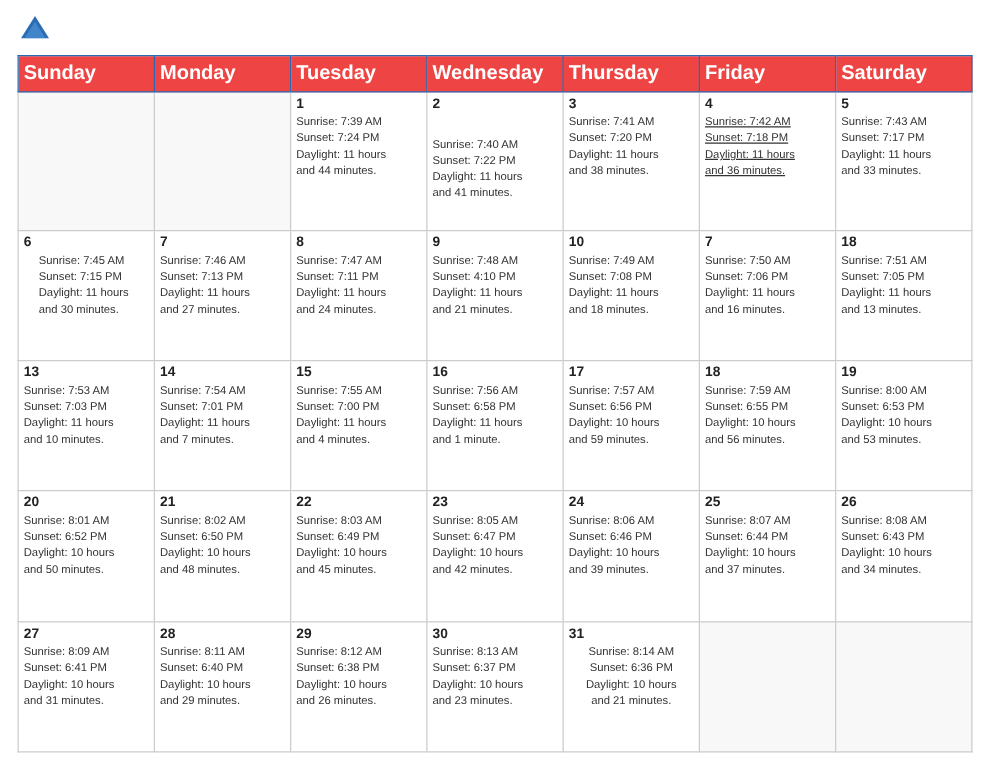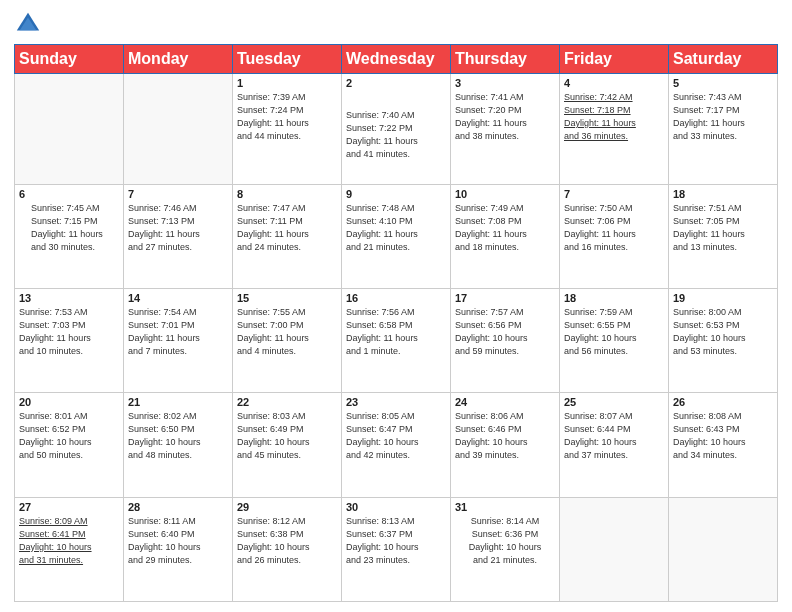--- a/index.html
+++ b/index.html
@@ -325,21 +325,21 @@
             <div class="day-number">26</div>
             <div class="day-detail" style="white-space: pre-line;">Sunrise: 8:08 AM
 Sunset: 6:43 PM
 Daylight: 10 hours
 and 34 minutes.</div>
           </td>
         </tr>
         <tr class="week-row">
           <td>
             <div class="day-number">27</div>
-            <div class="day-detail" style="white-space: pre-line; text-decoration: underline;">Sunrise: 8:09 AM
+            <div class="day-detail" style="white-space: pre-line;">Sunrise: 8:09 AM
 Sunset: 6:41 PM
 Daylight: 10 hours
 and 31 minutes.</div>
           </td>
           <td>
             <div class="day-number">28</div>
             <div class="day-detail" style="white-space: pre-line;">Sunrise: 8:11 AM
 Sunset: 6:40 PM
 Daylight: 10 hours
 and 29 minutes.</div>

